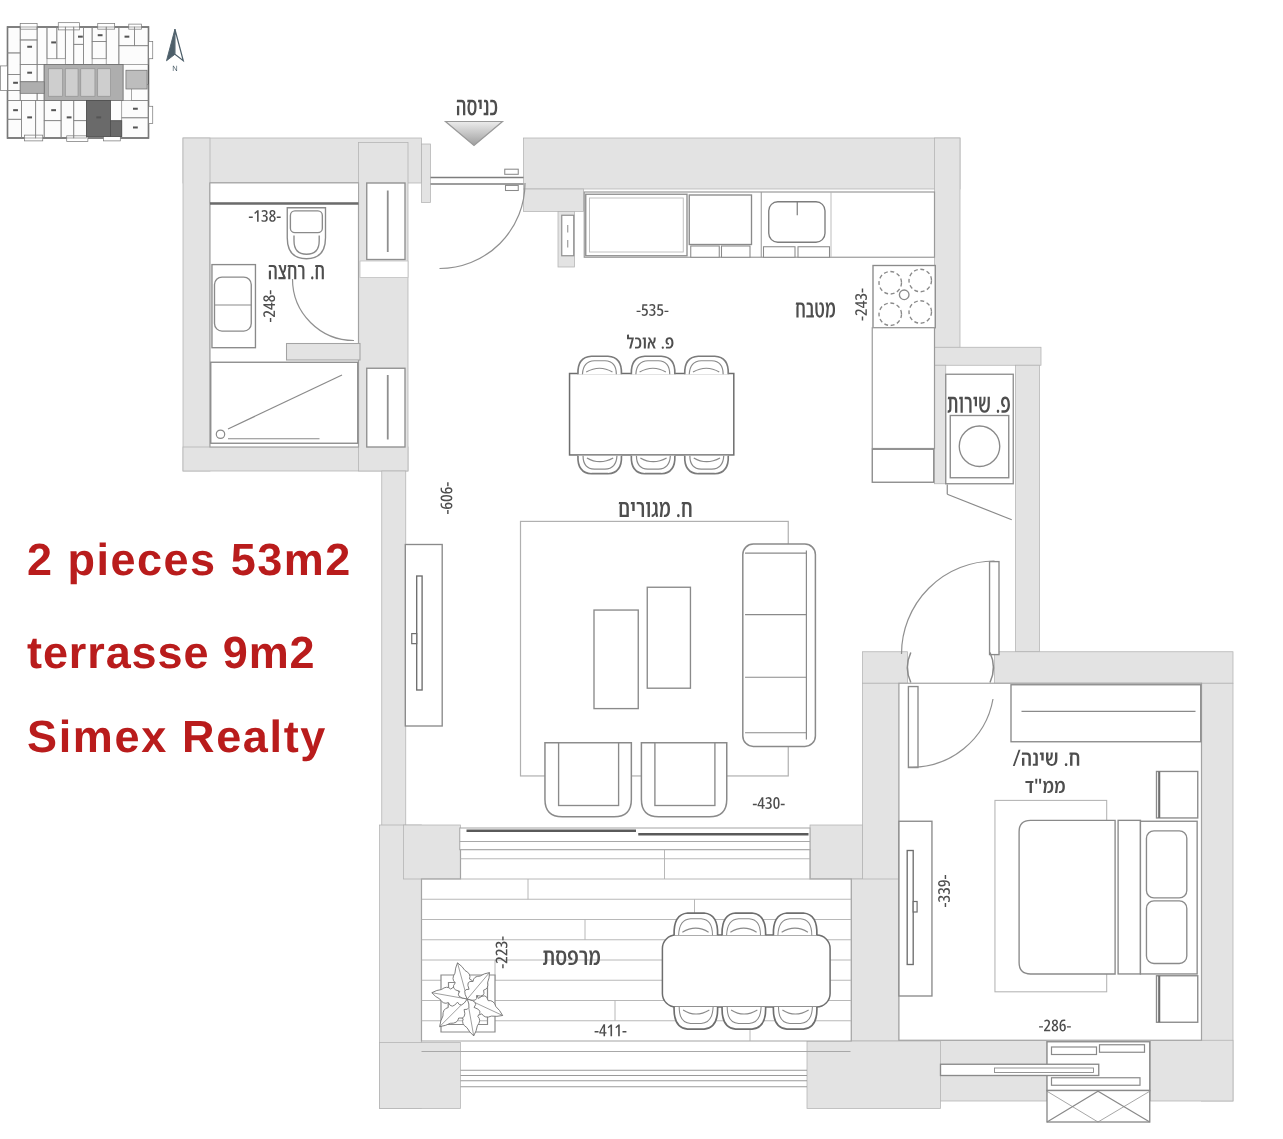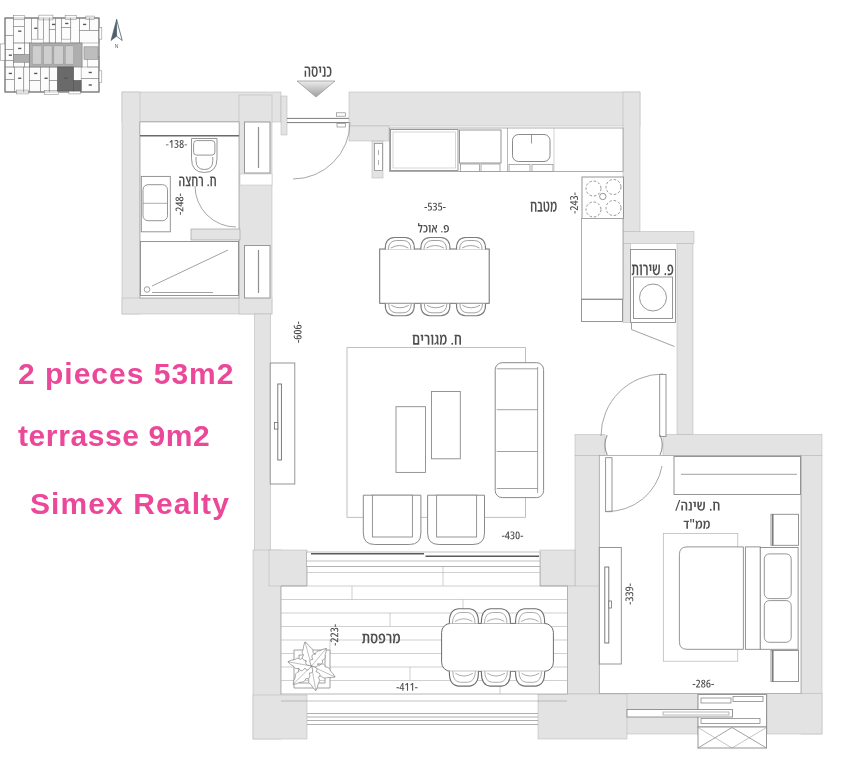--- a/index.html
+++ b/index.html
@@ -1,14 +1,14 @@
 <!DOCTYPE html>
 <html><head><meta charset="utf-8"><style>
 html,body{margin:0;padding:0;background:#ffffff;width:855px;height:759px;overflow:hidden;}
-.blue{position:absolute;left:18px;color:#ec4899;font-family:"Liberation Sans",sans-serif;font-weight:bold;font-size:30px;line-height:30px;white-space:nowrap;}
+.blue{position:absolute;left:18px;color:#b91c1c;font-family:"Liberation Sans",sans-serif;font-weight:bold;font-size:30px;line-height:30px;white-space:nowrap;}
 </style></head><body>
 <svg width="855" height="759" viewBox="0 0 855 759" xmlns="http://www.w3.org/2000/svg" style="position:absolute;left:0;top:0">
 <defs>
       <linearGradient id="tri" x1="0" y1="0" x2="0" y2="1">
         <stop offset="0" stop-color="#ececec"></stop>
         <stop offset="1" stop-color="#9e9e9e"></stop>
       </linearGradient>
 <g id="chair">
         <path d="M1,13 Q0.5,1.5 10,1 L21,1 Q30.5,1.5 30,13" fill="#fff" stroke="#7b7b7b" stroke-width="1.1"></path>
         <path d="M4,13 Q4.4,4.4 12,4 L19,4 Q26.6,4.4 26.6,13" fill="none" stroke="#8a8a8a" stroke-width="0.8"></path>
@@ -458,12 +458,12 @@
 
 <g transform="translate(692.40 687.48) scale(0.01074 -0.01074)">
       <path fill="#4e4e4e" d="M28.22015380859375 225.5V314.75994873046875H272.02117919921875V225.5Z M724.5064086914062 0.0H335.7605895996094V70.4403076171875L490.6835632324219 270.4807434082031Q533.0641784667969 325.62066650390625 558.8645629882812 367.67041015625Q584.6649475097656 409.72015380859375 596.6951141357422 446.94993591308594Q608.7252807617188 484.1797180175781 608.7252807617188 524.2997436523438Q608.7252807617188 581.2195129394531 583.2448577880859 608.8995513916016Q557.7644348144531 636.57958984375 514.0038452148438 636.57958984375Q483.10333251953125 636.57958984375 452.91270446777344 621.9293975830078Q422.7220764160156 607.2792053222656 391.7413330078125 575.698974609375L340.7406921386719 642.3793334960938Q366.54107666015625 669.3793334960938 394.77149963378906 687.4095001220703Q423.0019226074219 705.4396667480469 455.1424865722656 714.7198333740234Q487.2830505371094 724.0 524.243896484375 724.0Q579.7445373535156 724.0 620.9049987792969 700.6399230957031Q662.0654602050781 677.2798461914062 685.3356781005859 634.5298461914062Q708.6058959960938 591.7798461914062 708.6058959960938 532.1001281738281Q708.6058959960938 478.6996154785156 693.6155242919922 431.5195770263672Q678.6251525878906 384.33953857421875 648.5044860839844 336.75962829589844Q618.3838195800781 289.1797180175781 571.6630249023438 233.43966674804688L459.141845703125 90.4403076171875V87.06033325195312H724.5064086914062Z M1016.2233581542969 723.6200256347656Q1100.9242553710938 723.6200256347656 1149.4049987792969 679.2901153564453Q1197.8857421875 634.960205078125 1197.8857421875 557.0198974609375Q1197.8857421875 513.5198974609375 1183.3055114746094 481.0198974609375Q1168.7252807617188 448.5198974609375 1142.1748962402344 423.44993591308594Q1115.62451171875 398.3799743652344 1078.9640502929688 377.4801025390625Q1121.2843322753906 352.2804870605469 1152.0048065185547 323.56065368652344Q1182.7252807617188 294.8408203125 1199.2756652832031 260.1707305908203Q1215.8260498046875 225.50064086914062 1215.8260498046875 182.08023071289062Q1215.8260498046875 124.22015380859375 1191.7657165527344 81.17008972167969Q1167.7053833007812 38.120025634765625 1122.8247680664062 14.060012817382812Q1077.9441528320312 -10.0 1013.6033325195312 -10.0Q950.7824096679688 -10.0 905.9518585205078 13.300064086914062Q861.1213073730469 36.600128173828125 837.4210510253906 79.09017944335938Q813.7207946777344 121.58023071289062 813.7207946777344 179.60012817382812Q813.7207946777344 226.78048706054688 829.9210510253906 262.7105255126953Q846.1213073730469 298.64056396484375 875.6617431640625 326.42041015625Q905.2021789550781 354.20025634765625 944.8626403808594 376.24005126953125Q910.7824096679688 399.6797180175781 885.35205078125 426.14955139160156Q859.9216918945312 452.619384765625 846.1113586425781 485.29942321777344Q832.301025390625 517.9794616699219 832.301025390625 558.039794921875Q832.301025390625 609.0 854.9813842773438 645.9300384521484Q877.6617431640625 682.8600769042969 918.9922943115234 703.2400512695312Q960.3228454589844 723.6200256347656 1016.2233581542969 723.6200256347656ZM908.5012817382812 181.32028198242188Q908.5012817382812 129.70025634765625 937.2718200683594 99.52021789550781Q966.0423583984375 69.34017944335938 1013.36328125 69.34017944335938Q1064.6842041015625 69.34017944335938 1092.8648834228516 99.9801025390625Q1121.0455627441406 130.62002563476562 1121.0455627441406 180.42041015625Q1121.0455627441406 207.3408203125 1111.3151397705078 231.0709228515625Q1101.584716796875 254.801025390625 1081.0442810058594 276.9707946777344Q1060.5038452148438 299.14056396484375 1026.8838195800781 319.74005126953125L1012.8433837890625 328.3600769042969Q982.1829223632812 310.9403076171875 958.6524353027344 290.17041015625Q935.1219482421875 269.4005126953125 921.8116149902344 243.03048706054688Q908.5012817382812 216.66046142578125 908.5012817382812 181.32028198242188ZM1016.1033325195312 644.2798461914062Q975.9627685546875 644.2798461914062 951.5722045898438 618.8998718261719Q927.181640625 593.5198974609375 927.181640625 550.5596923828125Q927.181640625 510.0994873046875 950.1922302246094 480.25962829589844Q973.2028198242188 450.4197692871094 1014.323486328125 426.1200256347656Q1042.3639221191406 443.5198974609375 1062.3542938232422 460.58985900878906Q1082.3446655273438 477.6598205566406 1092.8648834228516 498.96983337402344Q1103.3851013183594 520.2798461914062 1103.3851013183594 550.039794921875Q1103.3851013183594 594.6399230957031 1079.4146270751953 619.4598846435547Q1055.4441528320312 644.2798461914062 1016.1033325195312 644.2798461914062Z M1297.0205383300781 304.0198974609375Q1297.0205383300781 383.1797180175781 1306.680679321289 448.9996795654297Q1316.3408203125 514.8196411132812 1336.4011535644531 565.6197052001953Q1356.4614868164062 616.4197692871094 1388.3619995117188 651.3998718261719Q1420.2625122070312 686.3799743652344 1464.36328125 704.5500640869141Q1508.4640502929688 722.7201538085938 1565.8851013183594 722.7201538085938Q1589.4852294921875 722.7201538085938 1613.125473022461 719.9101409912109Q1636.7657165527344 717.1001281738281 1656.0057678222656 712.2201538085938V627.7798461914062Q1638.5256652832031 632.8998718261719 1616.9454345703125 635.9598846435547Q1595.3652038574219 639.0198974609375 1571.4845886230469 639.0198974609375Q1512.7034606933594 639.0198974609375 1472.6627044677734 608.6399230957031Q1432.6219482421875 578.2599487304688 1412.0815124511719 516.8899230957031Q1391.5410766601562 455.5198974609375 1390.0609741210938 362.0596923828125H1392.9210510253906Q1402.1213073730469 385.77984619140625 1418.9216918945312 407.19993591308594Q1435.7220764160156 428.6200256347656 1462.682601928711 442.49005126953125Q1489.6431274414062 456.3600769042969 1527.2637939453125 456.3600769042969Q1607.044921875 456.3600769042969 1649.2657165527344 395.97015380859375Q1691.4865112304688 335.5802307128906 1691.4865112304688 231.460205078125Q1691.4865112304688 156.58023071289062 1668.6761779785156 101.960205078125Q1645.8658447265625 47.340179443359375 1603.305191040039 17.910140991210938Q1560.7445373535156 -11.5198974609375 1500.6636657714844 -11.5198974609375Q1450.5429992675781 -11.5198974609375 1412.3424224853516 9.520217895507812Q1374.141845703125 30.560333251953125 1348.471435546875 70.98042297363281Q1322.801025390625 111.4005126953125 1309.9107818603516 170.2304229736328Q1297.0205383300781 229.06033325195312 1297.0205383300781 304.0198974609375ZM1497.9037170410156 74.06033325195312Q1543.3247680664062 74.06033325195312 1568.0853576660156 113.49037170410156Q1592.845947265625 152.92041015625 1592.845947265625 230.60012817382812Q1592.845947265625 296.6200256347656 1571.46533203125 334.69993591308594Q1550.084716796875 372.77984619140625 1500.6437683105469 372.77984619140625Q1469.3029479980469 372.77984619140625 1446.4123840332031 356.23973083496094Q1423.5218200683594 339.6996154785156 1411.3315124511719 311.23973083496094Q1399.1412048339844 282.77984619140625 1399.1412048339844 246.78048706054688Q1399.1412048339844 220.76058959960938 1403.7413330078125 190.5706024169922Q1408.3414611816406 160.380615234375 1419.1617431640625 134.02053833007812Q1429.9820251464844 107.66046142578125 1449.2625122070312 90.86039733886719Q1468.5429992675781 74.06033325195312 1497.9037170410156 74.06033325195312Z M1759.2201538085938 225.5V314.75994873046875H2003.0211791992188V225.5Z"></path>
     </g>
 </svg>
 
 <div class="blue" style="top:359px;letter-spacing:1.0px;">2 pieces 53m2</div>
 
 <div class="blue" style="top:421px;letter-spacing:0.6px;">terrasse 9m2</div>
 
-<div class="blue" style="top:489px;letter-spacing:1.1px;margin-left:12px;">Simex Realty</div>
+<div class="blue" style="top:477px;letter-spacing:1.1px;">Simex Realty</div>
 </body></html>

